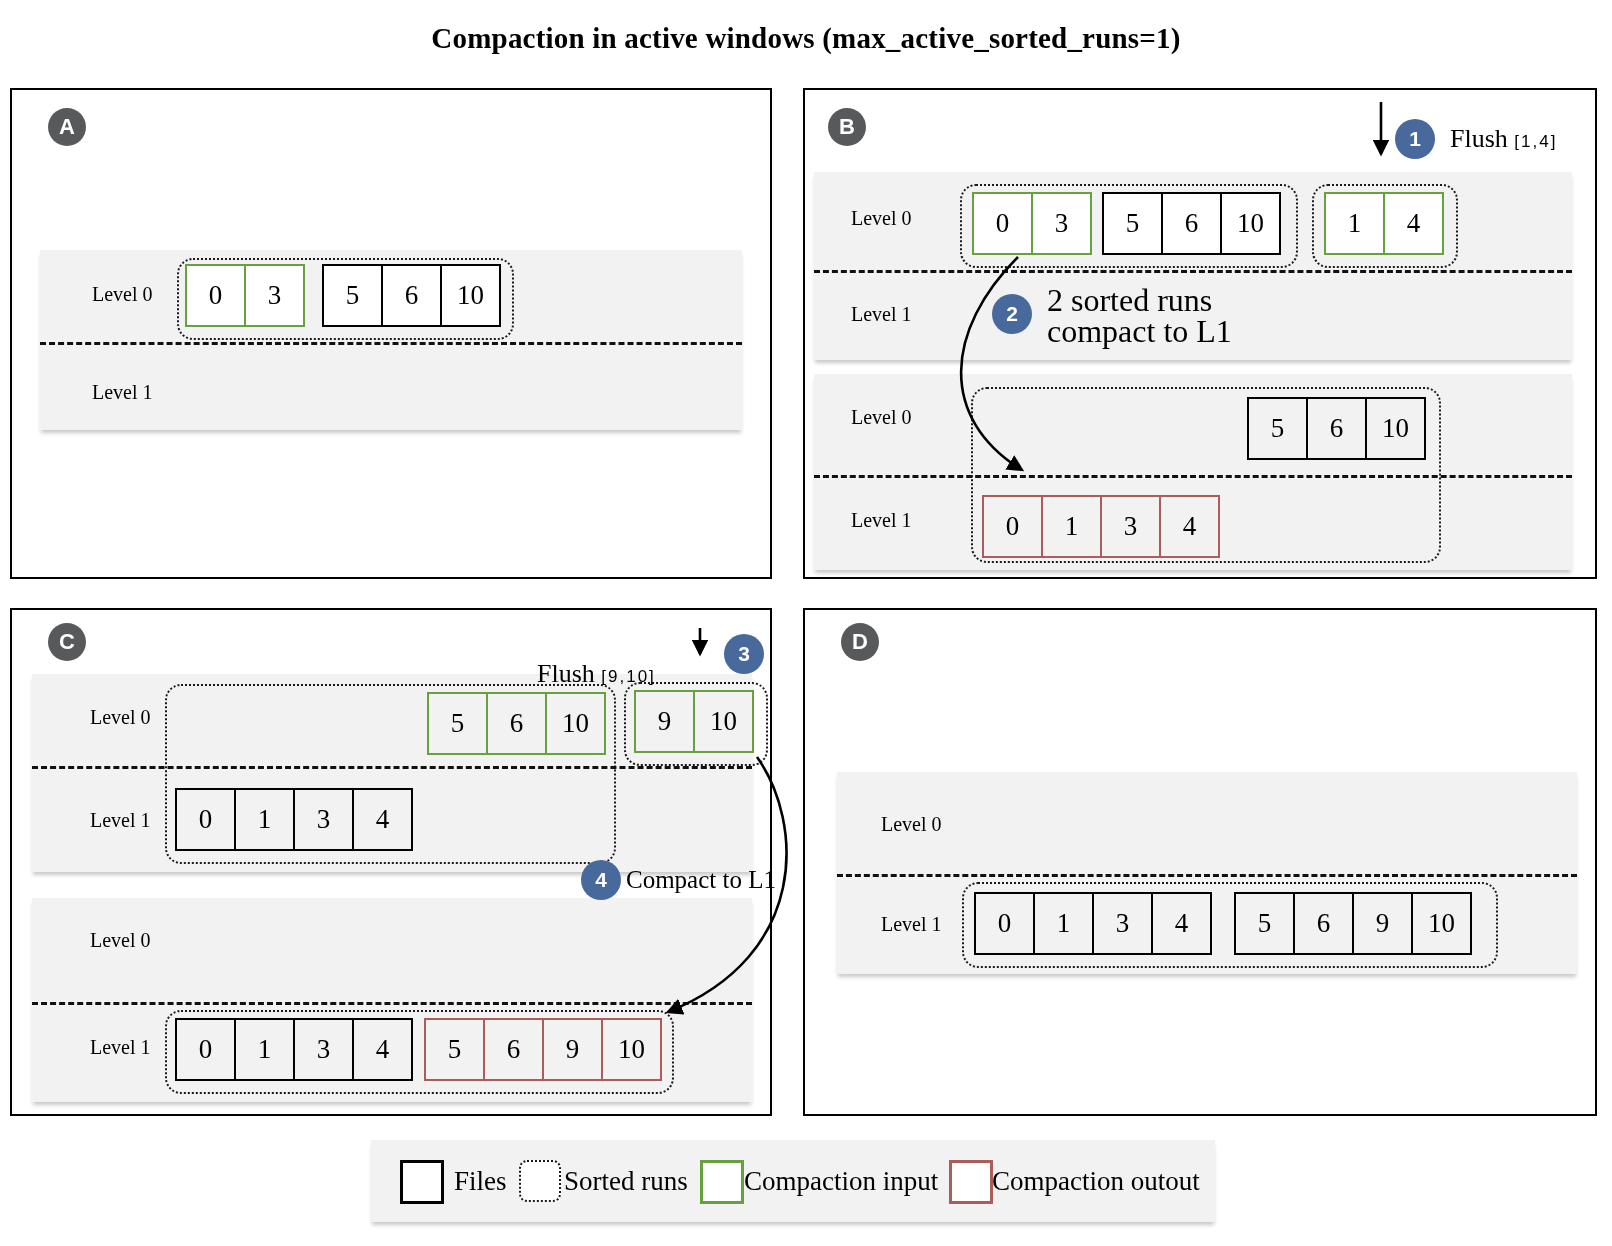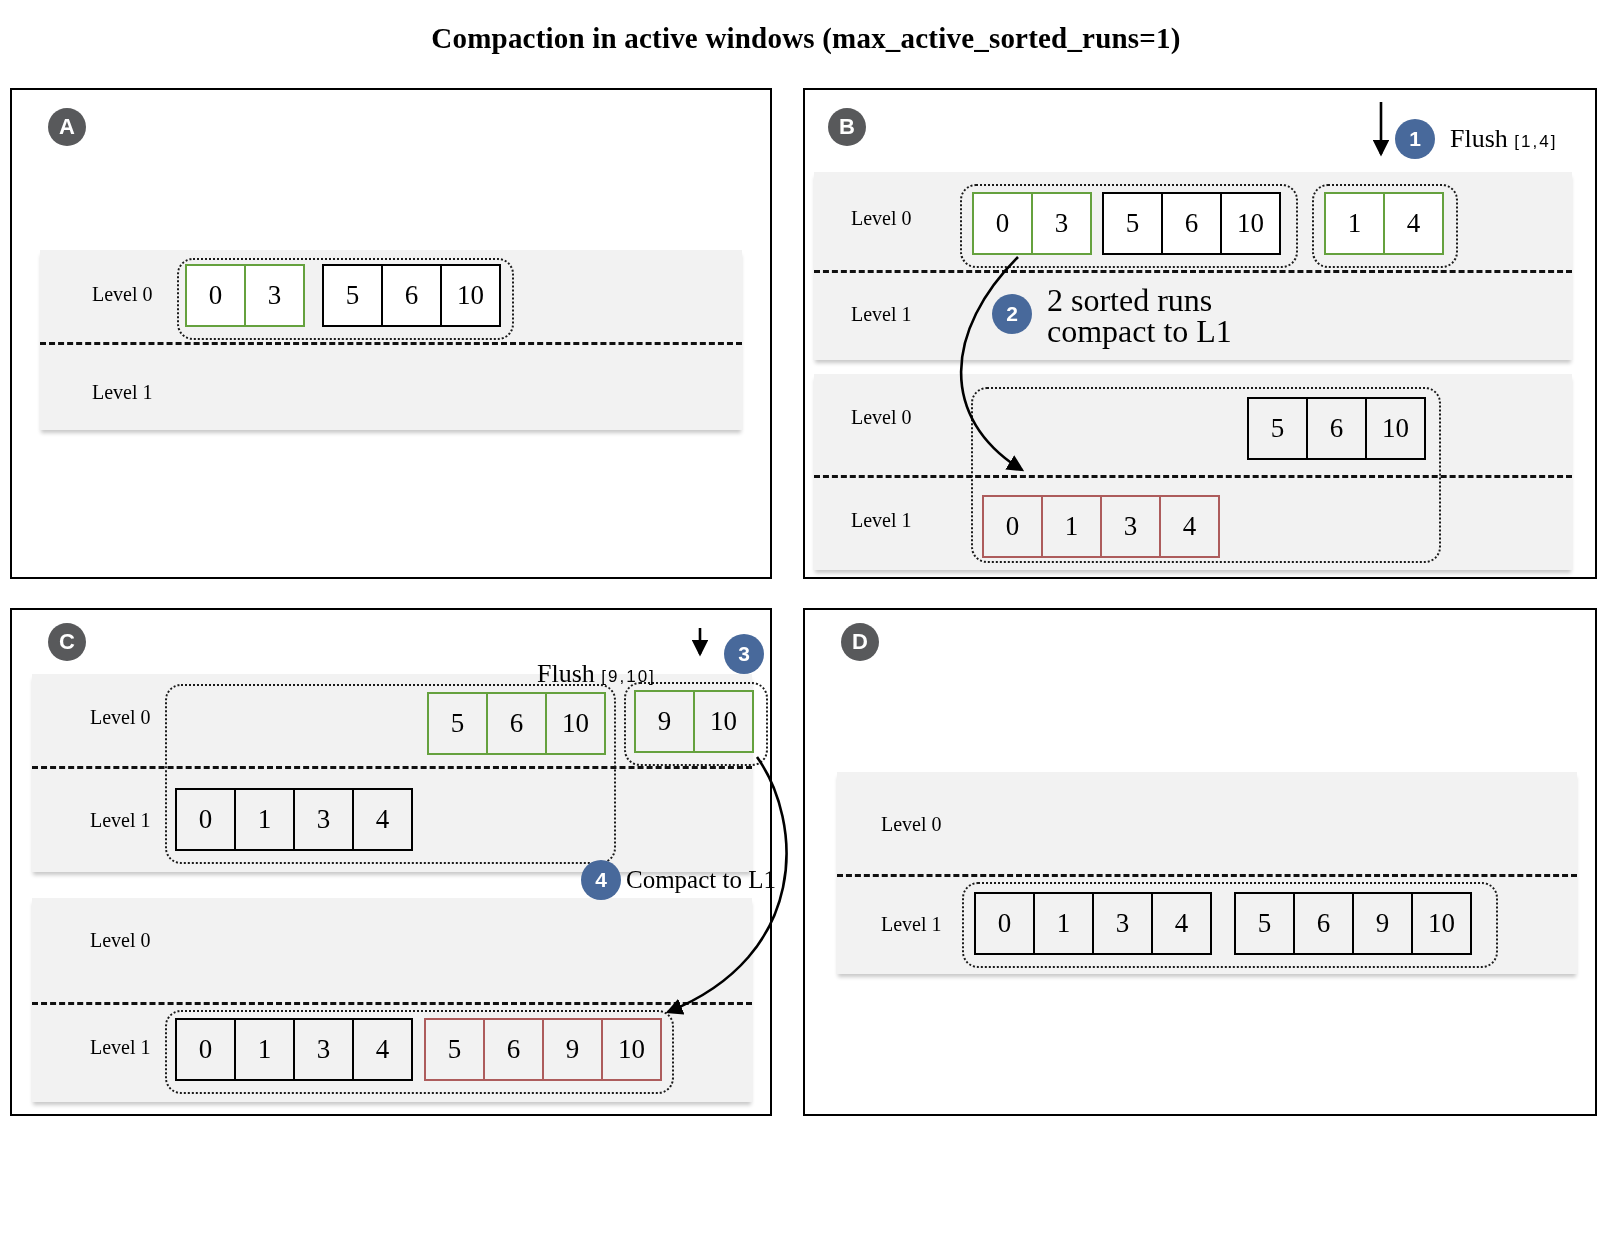--- a/index.html
+++ b/index.html
@@ -196,20 +196,30 @@
         </div>
       <div class="filebox ghost" style="left:397px;top:120px;">
           <span class="cell">5</span>
           <span class="cell">6</span>
           <span class="cell">9</span>
           <span class="cell">10</span>
         </div>
     </div>
   </div>
 
+  <div class="legend" style="left:371px;top:1140px;width:844px;height:82px;">
+    <div class="swatch files" style="left:29px;top:20px;"></div>
+    <div class="leg-label" style="left:83px;top:41px;">Files</div>
+    <div class="swatch sorted" style="left:148px;top:20px;"></div>
+    <div class="leg-label" style="left:193px;top:41px;">Sorted runs</div>
+    <div class="swatch input" style="left:329px;top:20px;"></div>
+    <div class="leg-label" style="left:373px;top:41px;">Compaction input</div>
+    <div class="swatch output" style="left:578px;top:20px;"></div>
+    <div class="leg-label" style="left:621px;top:41px;">Compaction outout</div>
+  </div>
 
   <svg class="overlay" width="1612" height="1246" viewBox="0 0 1612 1246">
     <defs>
       <marker id="ah" viewBox="0 0 10 10" refX="8.5" refY="5" markerWidth="6.5" markerHeight="6.5" orient="auto">
         <path d="M0,0 L10,5 L0,10 z" fill="#000"></path>
       </marker>
     </defs>
 
     <path d="M 1381 102 L 1381 154" stroke="#000" stroke-width="2.6" fill="none" marker-end="url(#ah)"></path>
 

